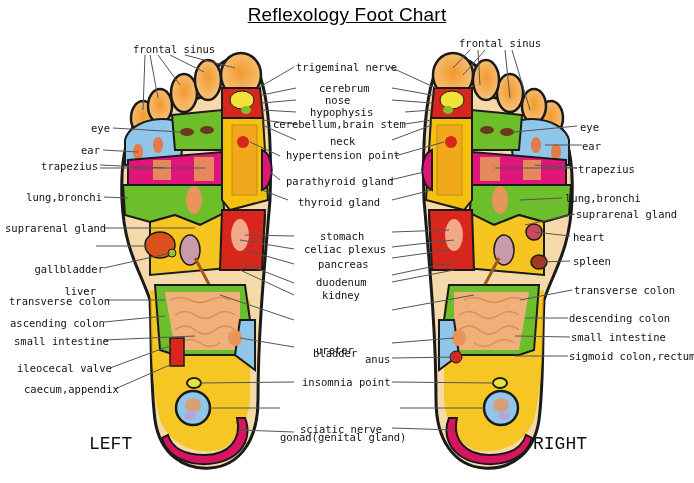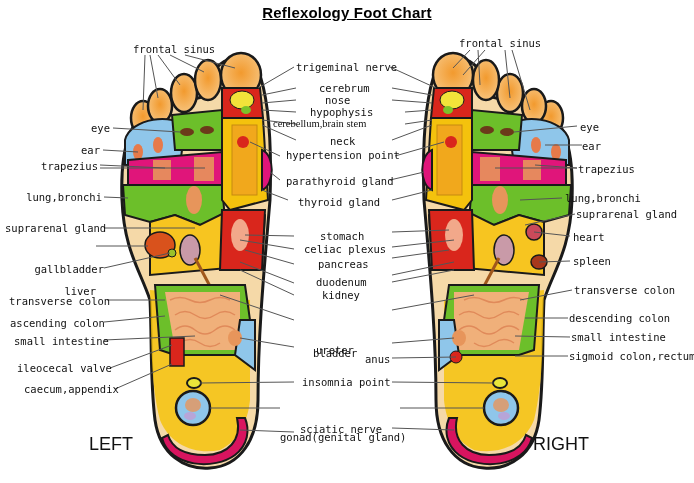--- a/index.html
+++ b/index.html
@@ -1,21 +1,21 @@
 <!DOCTYPE html>
 <html><head>
 <meta charset="utf-8">
 <style>
   html, body { margin:0; padding:0; background:#ffffff; }
   body { width:694px; height:483px; position:relative; overflow:hidden; font-family:"DejaVu Sans Mono", monospace; }
-  .title { position:absolute; left:0; width:694px; top:4px; text-align:center; font-family:"Liberation Sans", sans-serif; font-weight:bold; font-size:15px; color:#000; text-decoration:underline; letter-spacing:0.2px; }
+  .title { position:absolute; left:0; width:694px; top:4px; text-align:center; font-family:"Liberation Sans", sans-serif; font-weight:normal; font-size:19px; color:#000; text-decoration:underline; letter-spacing:0.2px; }
   svg.art { position:absolute; left:0; top:0; }
   .lbl { position:absolute; font-size:10.5px; color:#111; white-space:nowrap; line-height:12px; }
   .lbl.r { text-align:right; }
-  .side { position:absolute; font-family:Liberation Sans, sans-serif; font-size:18px; color:#111; }
+  .side { position:absolute; font-family:Liberation Mono, monospace; font-size:18px; color:#111; }
 </style>
 </head>
 <body>
 
 <div class="title">Reflexology Foot Chart</div>
 
 <svg class="art" width="694" height="483" viewBox="0 0 694 483">
   <defs>
     <radialGradient id="toeg" cx="50%" cy="45%" r="55%">
       <stop offset="0" stop-color="#f29a2e"></stop>
@@ -240,21 +240,21 @@
 <div class="lbl" style="left:9px;top:295px;">transverse colon</div>
 <div class="lbl" style="left:10px;top:317px;">ascending colon</div>
 <div class="lbl" style="left:14px;top:335px;">small intestine</div>
 <div class="lbl" style="left:17px;top:362px;">ileocecal valve</div>
 <div class="lbl" style="left:24px;top:383px;">caecum,appendix</div>
 
 <div class="lbl" style="left:296px;top:61px;">trigeminal nerve</div>
 <div class="lbl" style="left:319px;top:82px;">cerebrum</div>
 <div class="lbl" style="left:325px;top:94px;">nose</div>
 <div class="lbl" style="left:310px;top:106px;">hypophysis</div>
-<div class="lbl" style="left:273px;top:118px;font-family:Liberation Serif, serif;">cerebellum,brain stem</div>
+<div class="lbl" style="left:273px;top:118px;">cerebellum,brain stem</div>
 <div class="lbl" style="left:330px;top:135px;">neck</div>
 <div class="lbl" style="left:286px;top:149px;">hypertension point</div>
 <div class="lbl" style="left:286px;top:175px;">parathyroid gland</div>
 <div class="lbl" style="left:298px;top:196px;">thyroid gland</div>
 <div class="lbl" style="left:320px;top:230px;">stomach</div>
 <div class="lbl" style="left:304px;top:243px;">celiac plexus</div>
 <div class="lbl" style="left:318px;top:258px;">pancreas</div>
 <div class="lbl" style="left:316px;top:276px;">duodenum</div>
 <div class="lbl" style="left:322px;top:289px;">kidney</div>
 <div class="lbl" style="left:316px;top:316px;margin-top:28px;">ureter</div>

